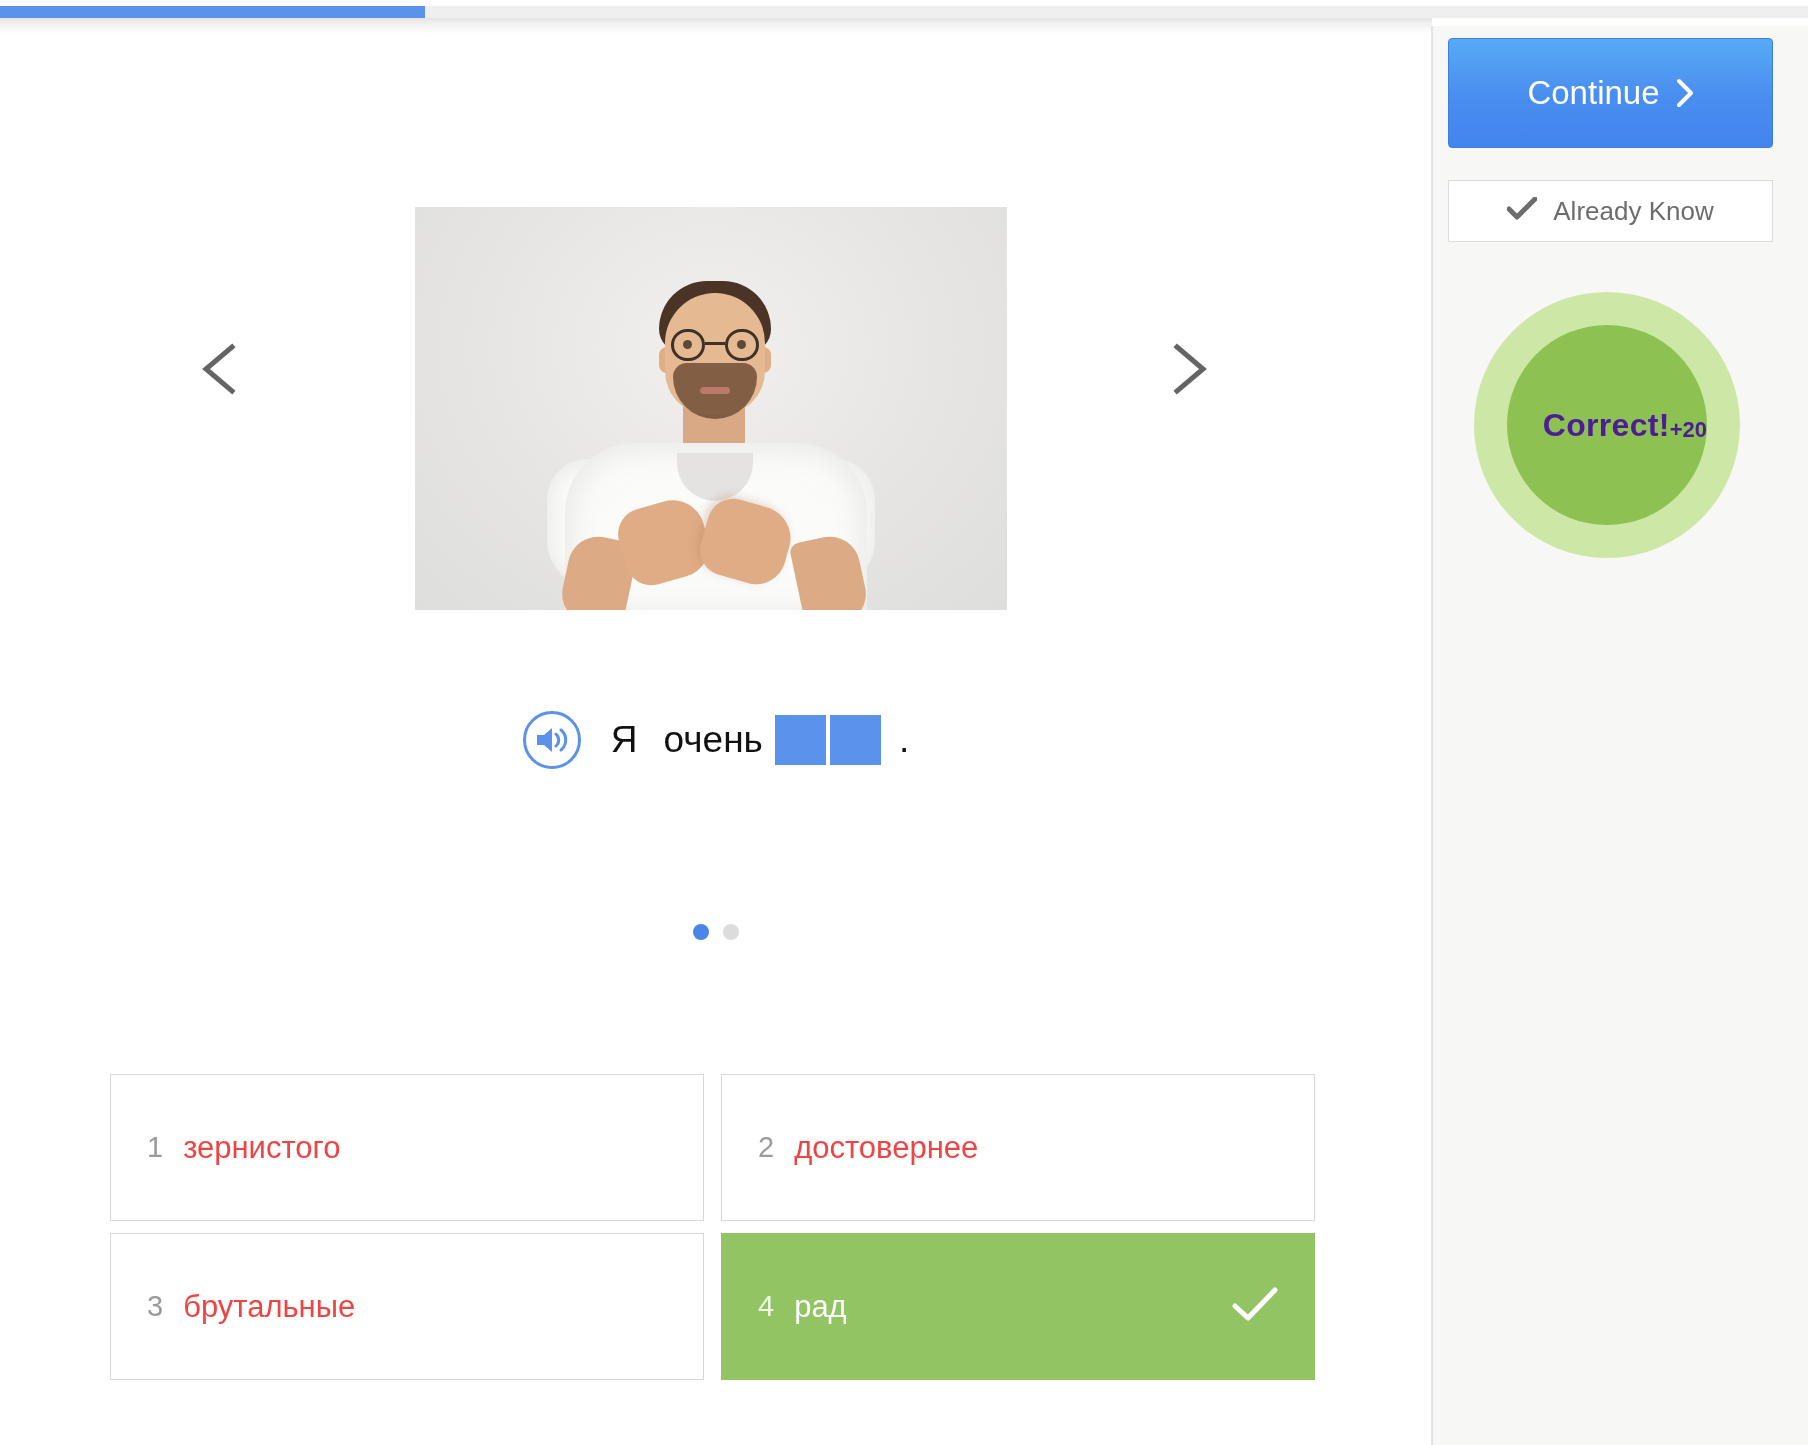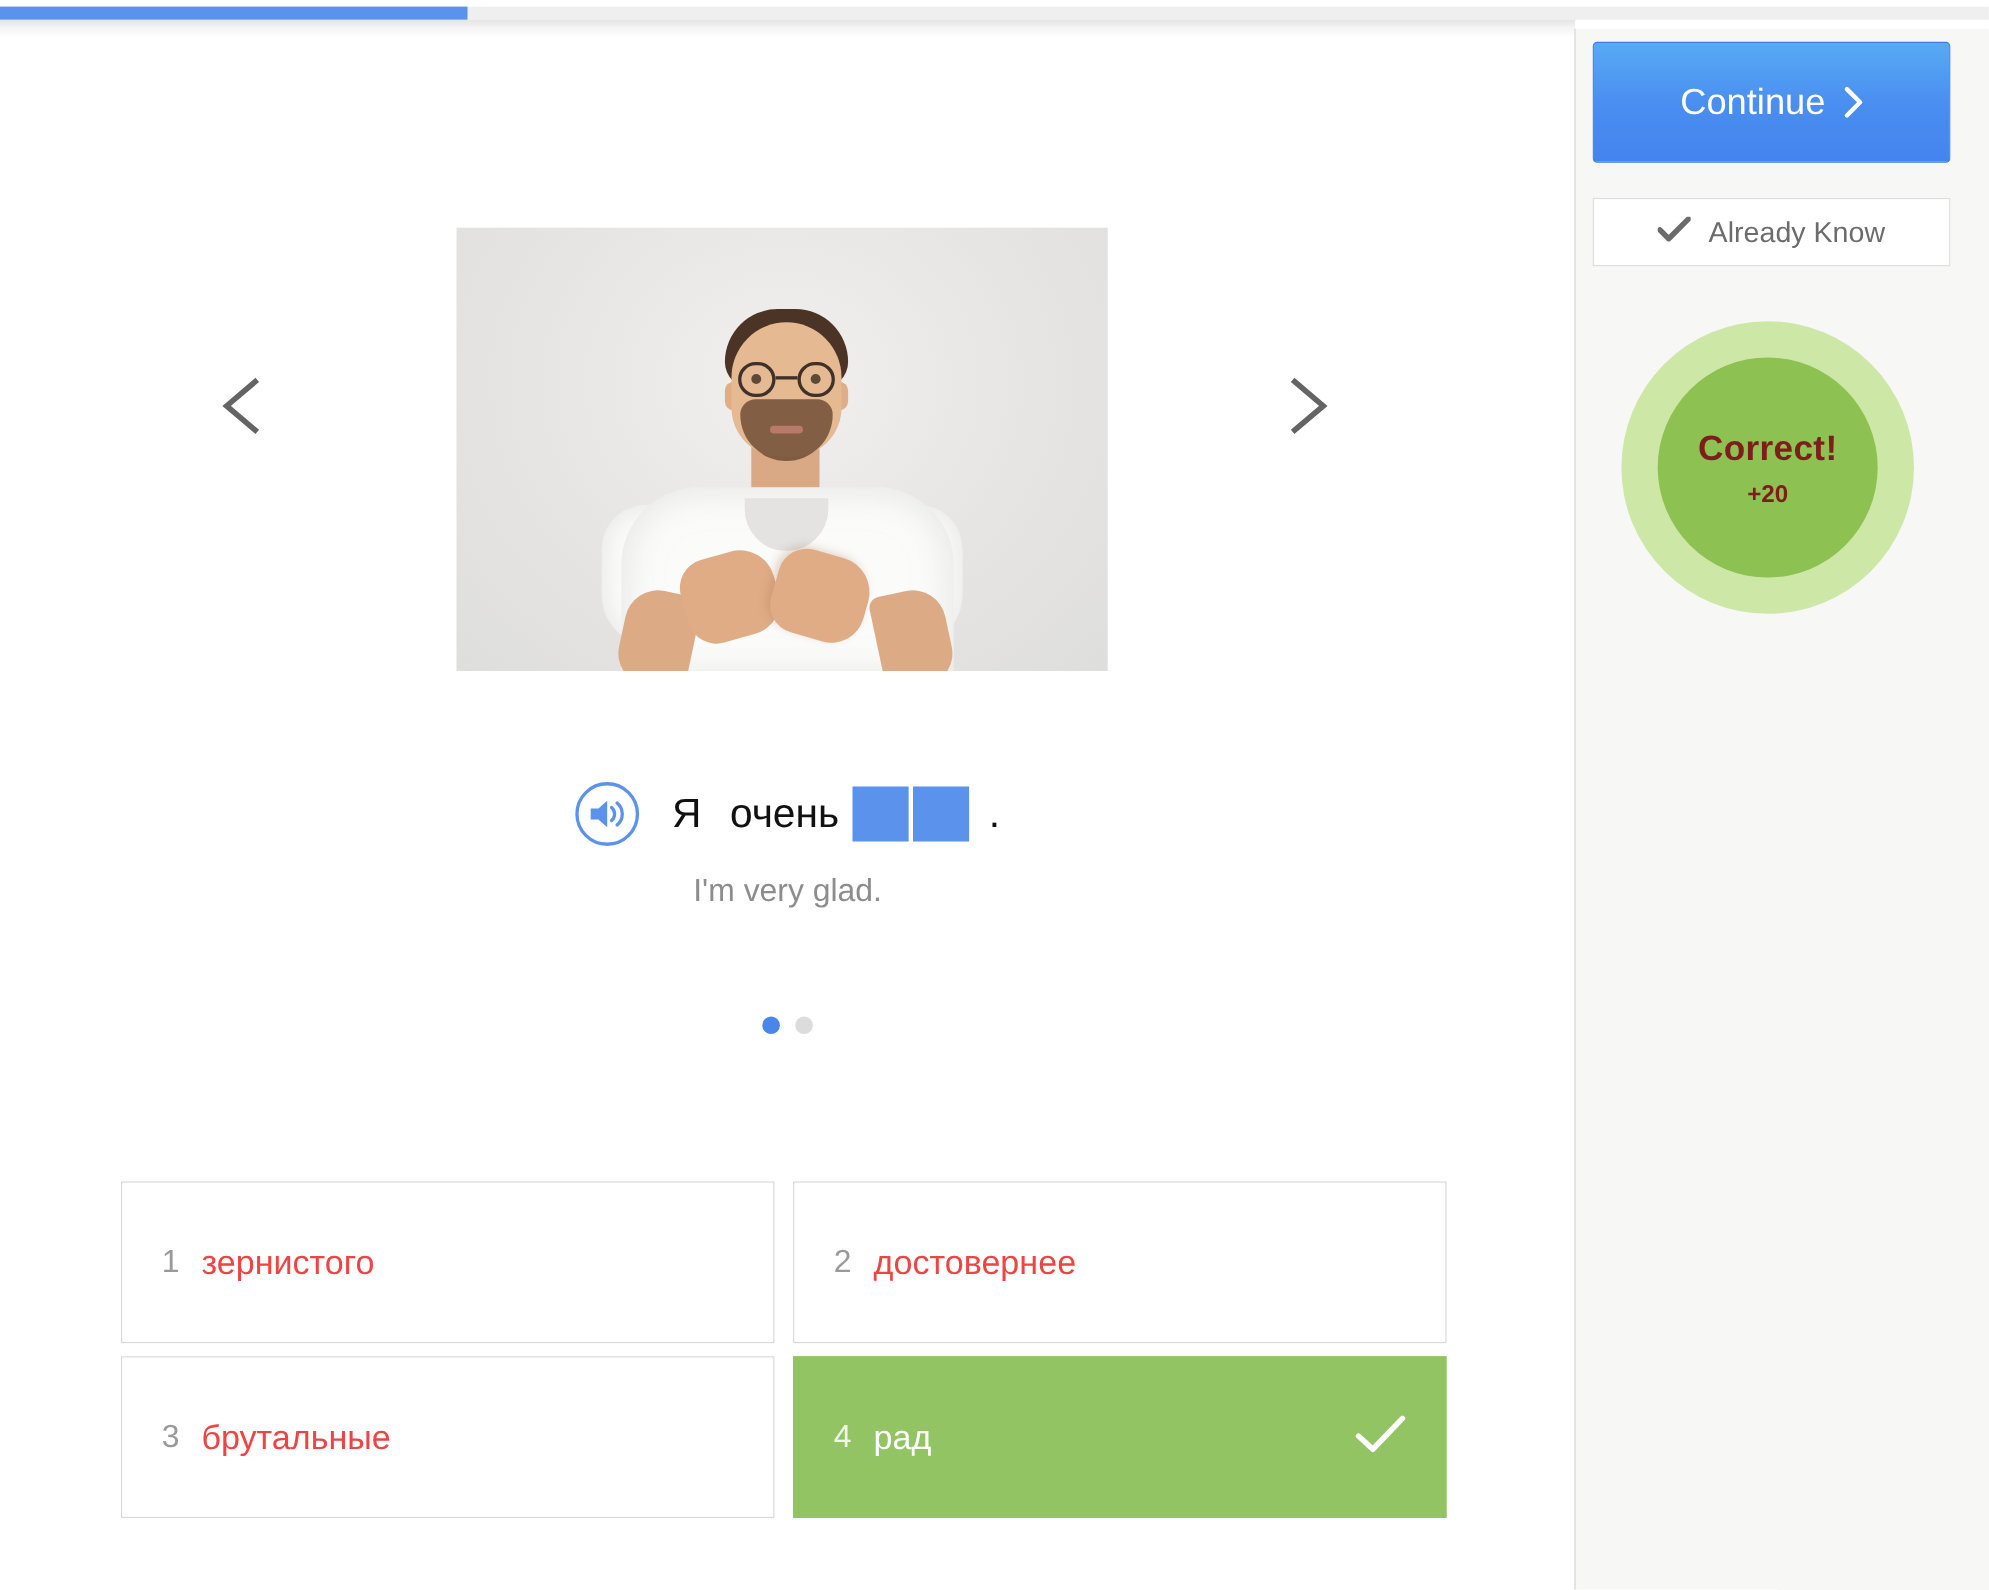--- a/index.html
+++ b/index.html
@@ -341,23 +341,23 @@
     left: 1474px; top: 292px;
     width: 266px; height: 266px;
     border-radius: 50%;
     background: #cde8a6;
     display: flex; align-items: center; justify-content: center;
   }
   #score-circle {
     width: 200px; height: 200px;
     border-radius: 50%;
     background: #8dc152;
-    display: flex; flex-direction: column;
-    align-items: center; justify-content: center;
-    color: #7f1d1d;
+    display: flex; flex-direction: row;
+    align-items: center; justify-content: flex-end;
+    color: #4c1d95;
   }
   #score-title { font-size: 32px; font-weight: bold; letter-spacing: .3px; }
   #score-points { font-size: 22px; font-weight: bold; margin-top: 10px; }
 </style>
 </head>
 <body>
 
 <div id="topbar">
   <div id="progress-track">
     <div id="progress-fill" style="width: 23.5%;"></div>
@@ -420,21 +420,20 @@
     <span class="sent-word">Я</span>
     <span class="sent-word" style="margin-left:26px">очень</span>
 
     <span id="blanks">
       <span class="blank"></span><span class="blank"></span>
     </span>
 
     <span id="period">.</span>
   </div>
 
-  <div id="translation">I'm very glad.</div>
 
   <div id="pager">
     <span class="dot active"></span>
     <span class="dot inactive"></span>
   </div>
 
 
   <div id="answers">
 
     <div class="answer">

